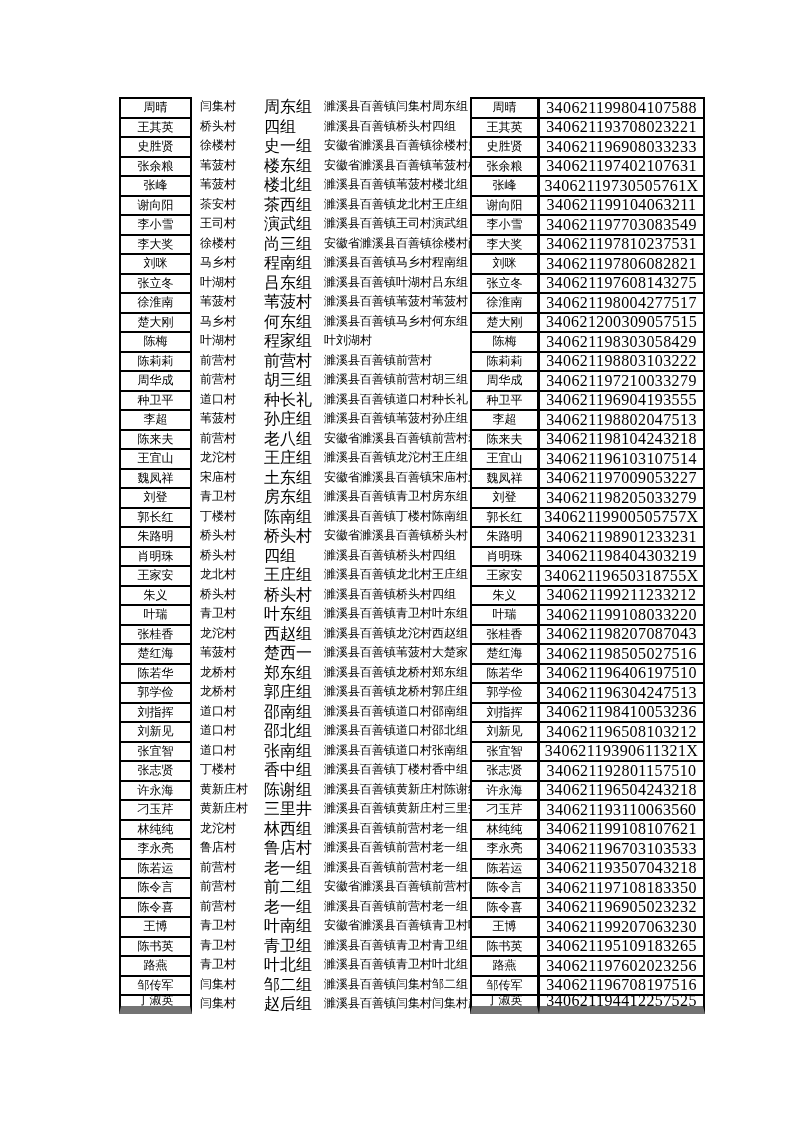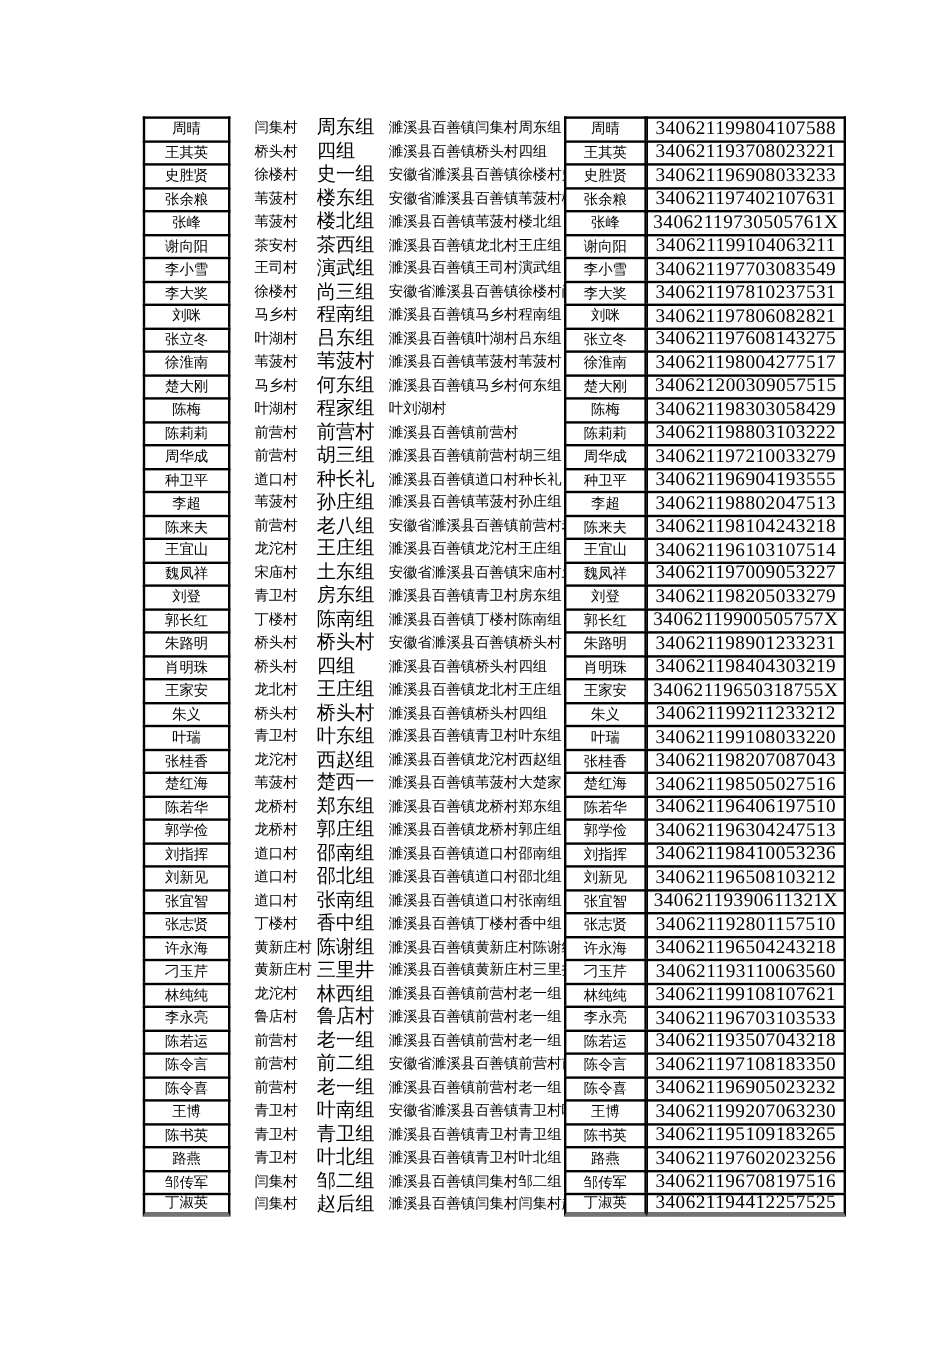--- a/index.html
+++ b/index.html
@@ -37,21 +37,21 @@
     border: 2px solid #000;
     border-bottom: none;
     display: flex;
     align-items: center;
     justify-content: center;
     font-size: 12px;
   }
   
   .vil {
     width: 72px;
-    padding-left: 20px;
+    padding-left: 8px;
     font-size: 12px;
     line-height: 19.5px;
   }
   
   .grp {
     width: 60px;
     font-size: 16px;
     line-height: 19.5px;
   }
   
@@ -78,21 +78,21 @@
     border-bottom: none;
     display: flex;
     align-items: center;
     justify-content: center;
     font-size: 16px;
     letter-spacing: 0.4px;
   }
   .row.last .n1,
   .row.last .n2,
   .row.last .idn {
-    border-bottom: 4px solid #737373;
+    border-bottom: 8px solid #737373;
   }
 </style>
 </head>
 <body>
 
 <div class="sheet">
   <div id="rows">
       <div class="row">
         <div class="c n1">周晴</div>
         <div class="c vil">闫集村</div>

